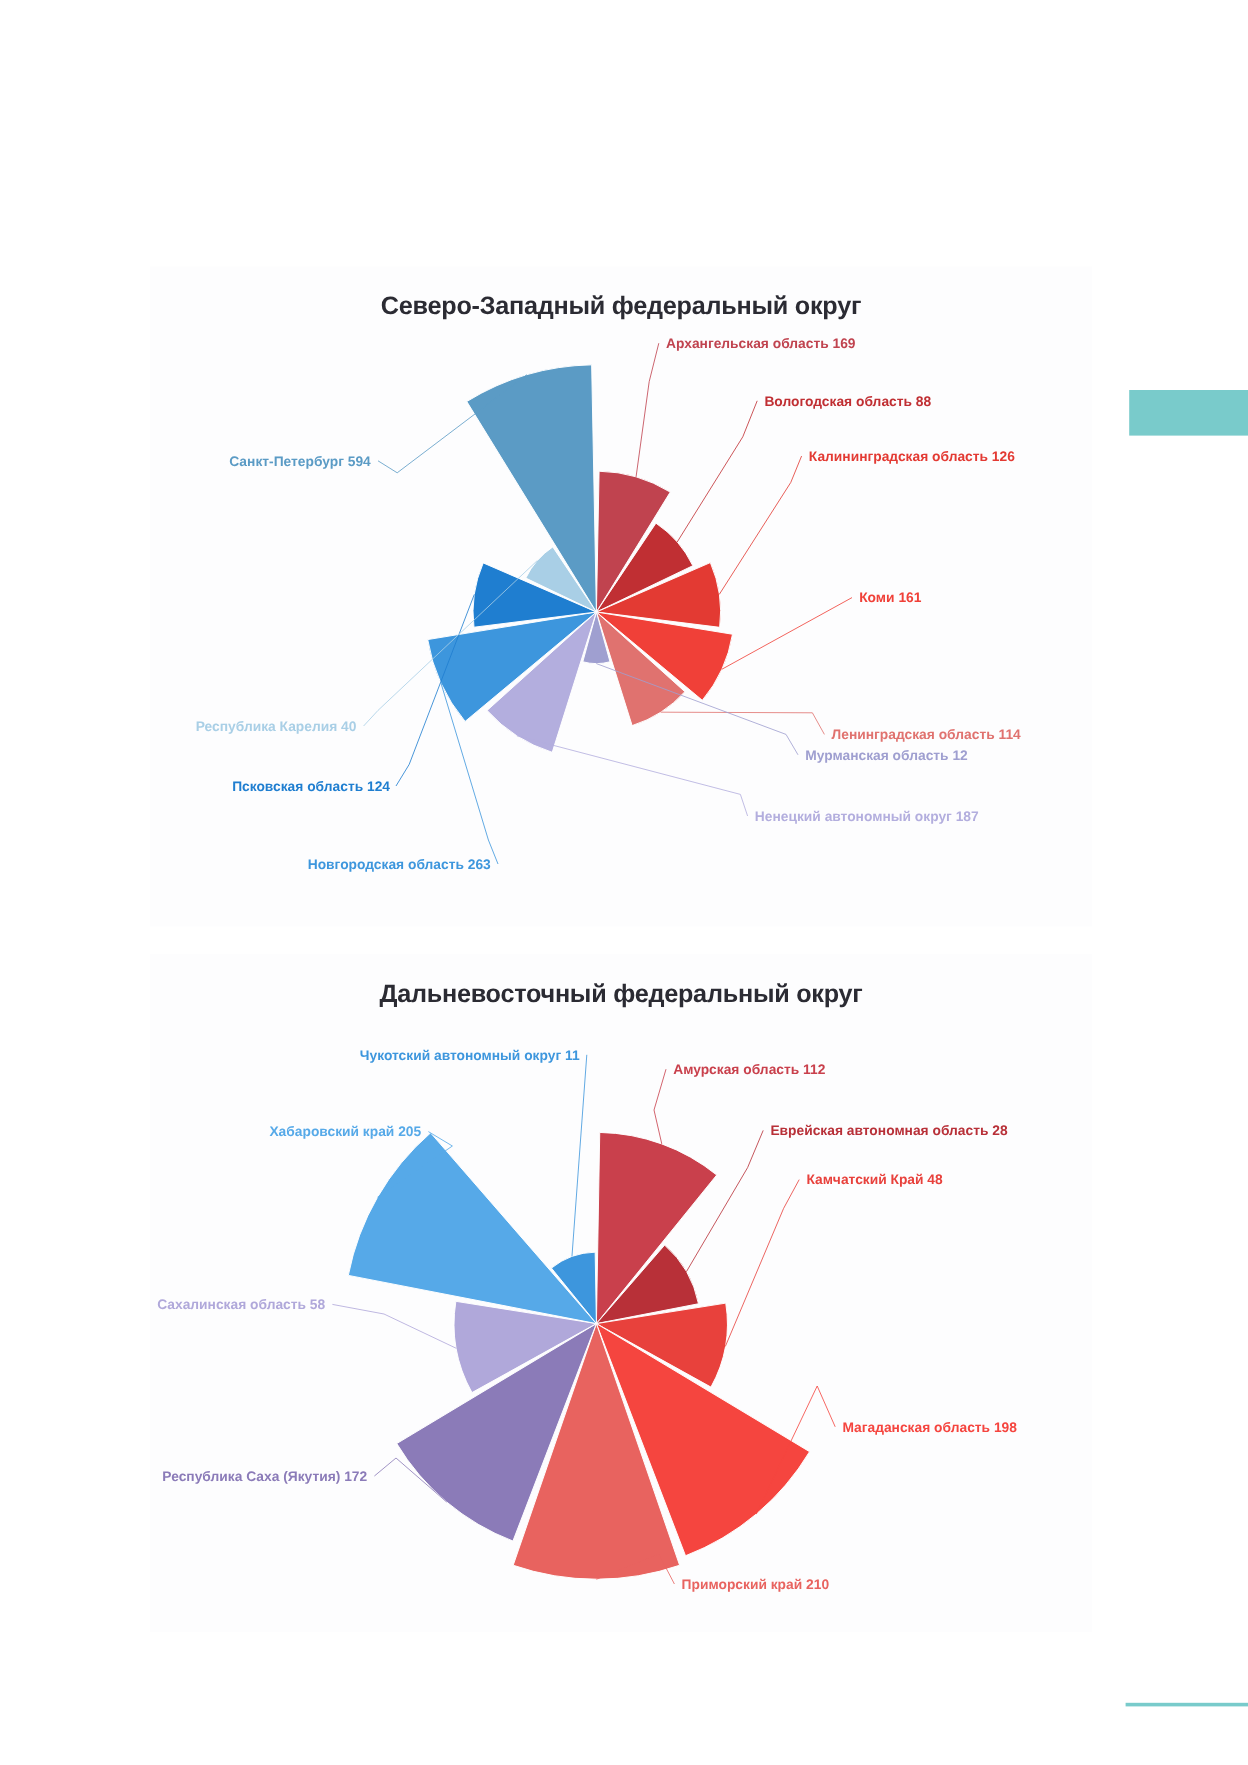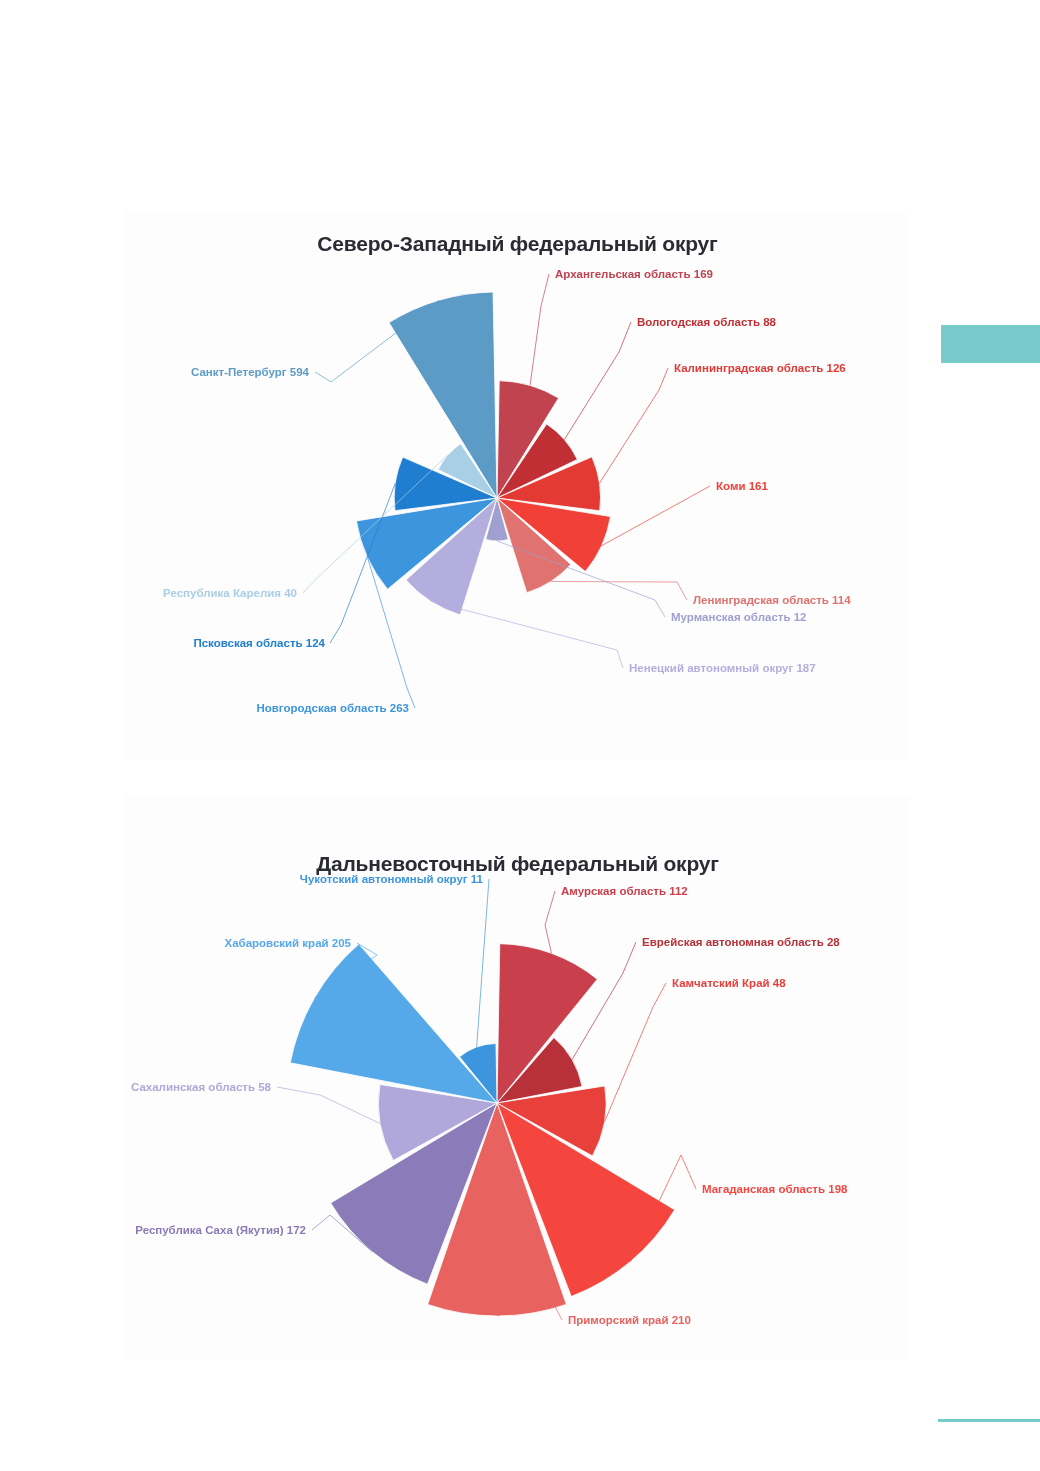--- a/index.html
+++ b/index.html
@@ -8,34 +8,34 @@
     background:#ffffff;
     font-family:"Liberation Sans","DejaVu Sans",sans-serif;
     position:relative;overflow:hidden;
   }
   .page{position:absolute;inset:0;}
 
   .panel{
     position:absolute;
     background:#fdfdfe;
   }
-  #panel-1{left:125px;top:210px;width:785px;height:550px;}
+  #panel-1{left:125px;top:222px;width:785px;height:550px;}
   #panel-2{left:125px;top:795px;width:785px;height:565px;}
 
   .chart-title{
     position:absolute;
     width:100%;
     text-align:center;
     font-size:21px;
     font-weight:bold;
     color:#2b2b33;
     letter-spacing:-0.2px;
   }
   #title-1{top:22px;}
-  #title-2{top:22px;margin-top:35px;}
+  #title-2{top:22px;}
 
   .chart-svg{position:absolute;left:0;top:0;}
 
   .accent-box{
     position:absolute;
     left:941px;top:325px;width:99px;height:38px;
     background:#79cbcb;
   }
   .accent-rule{
     position:absolute;

